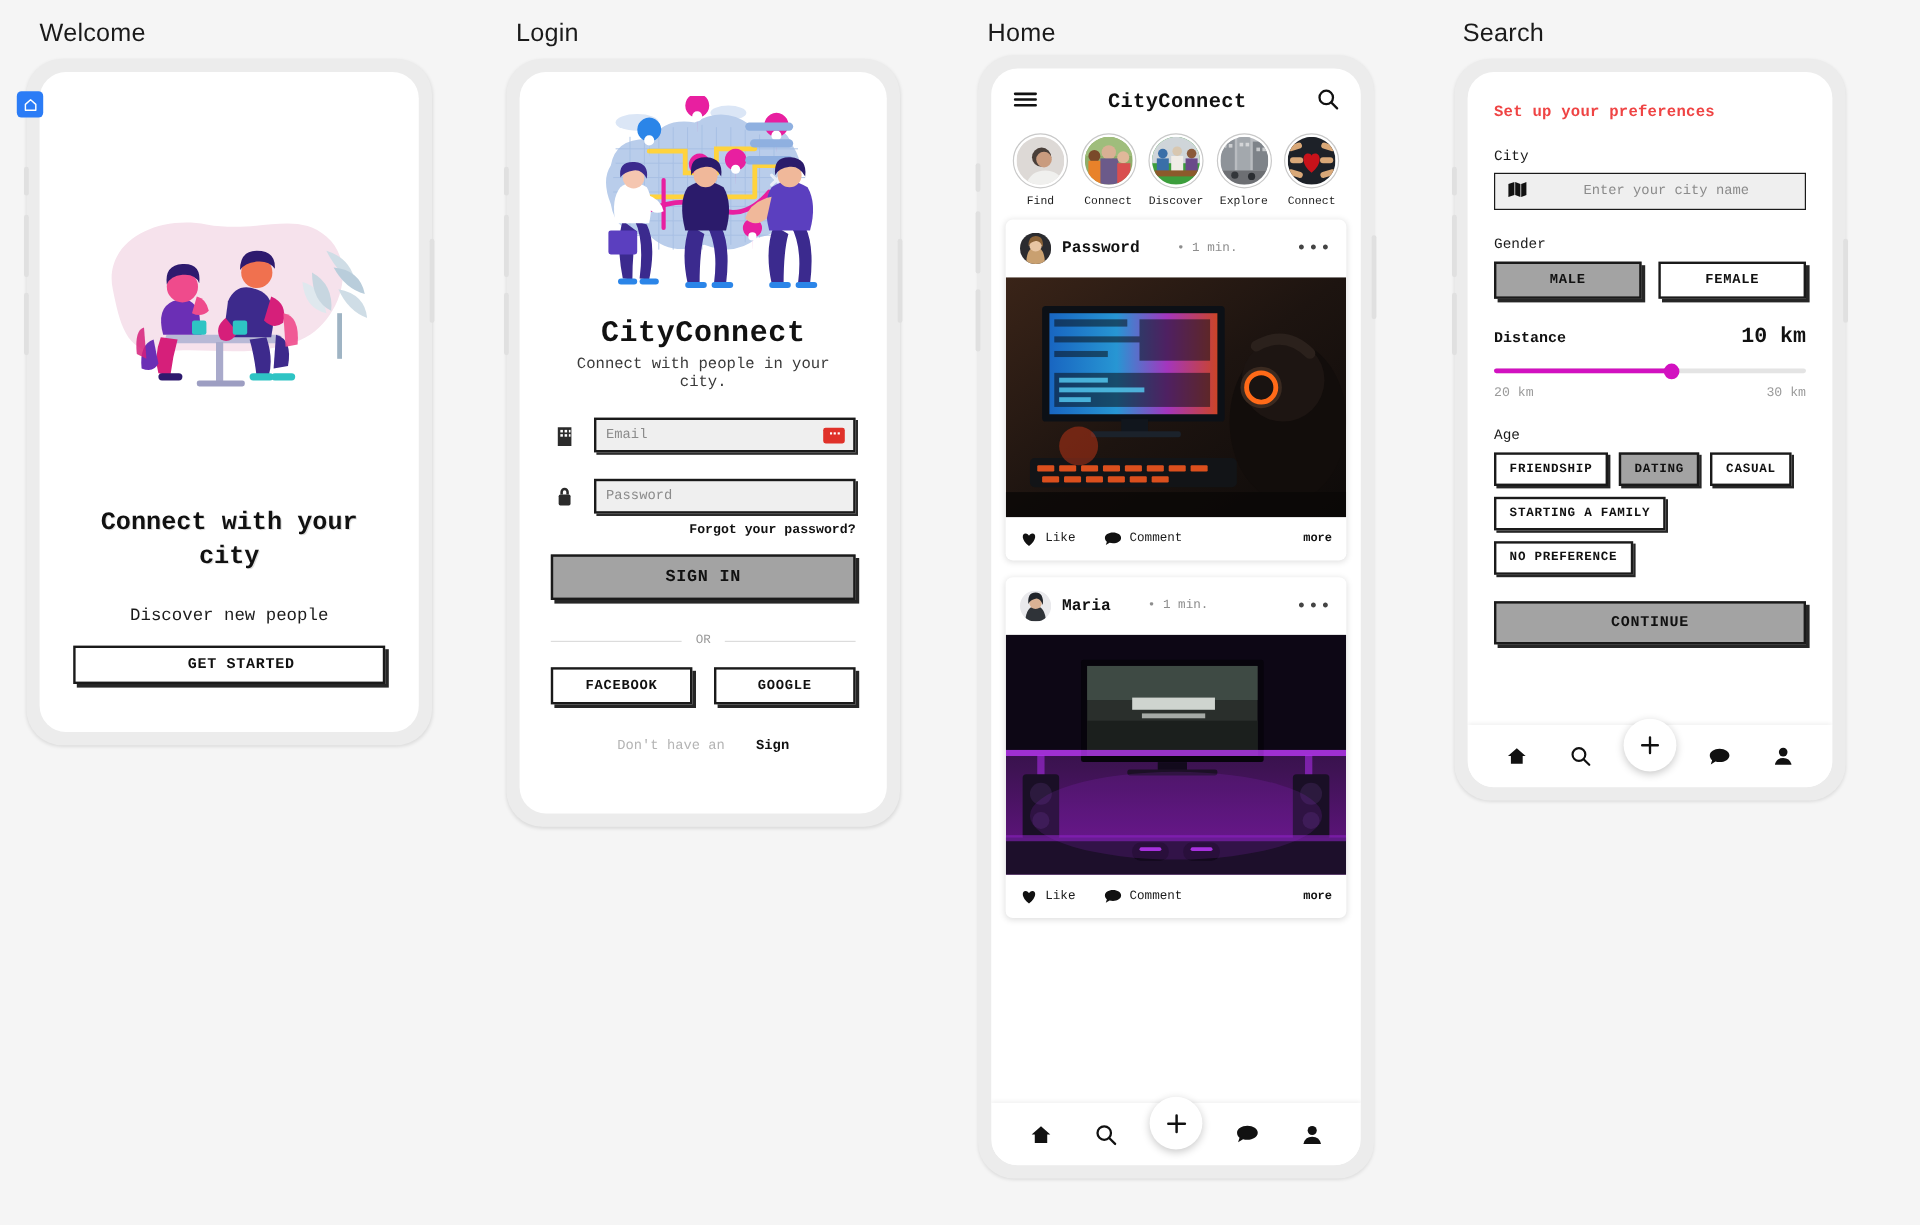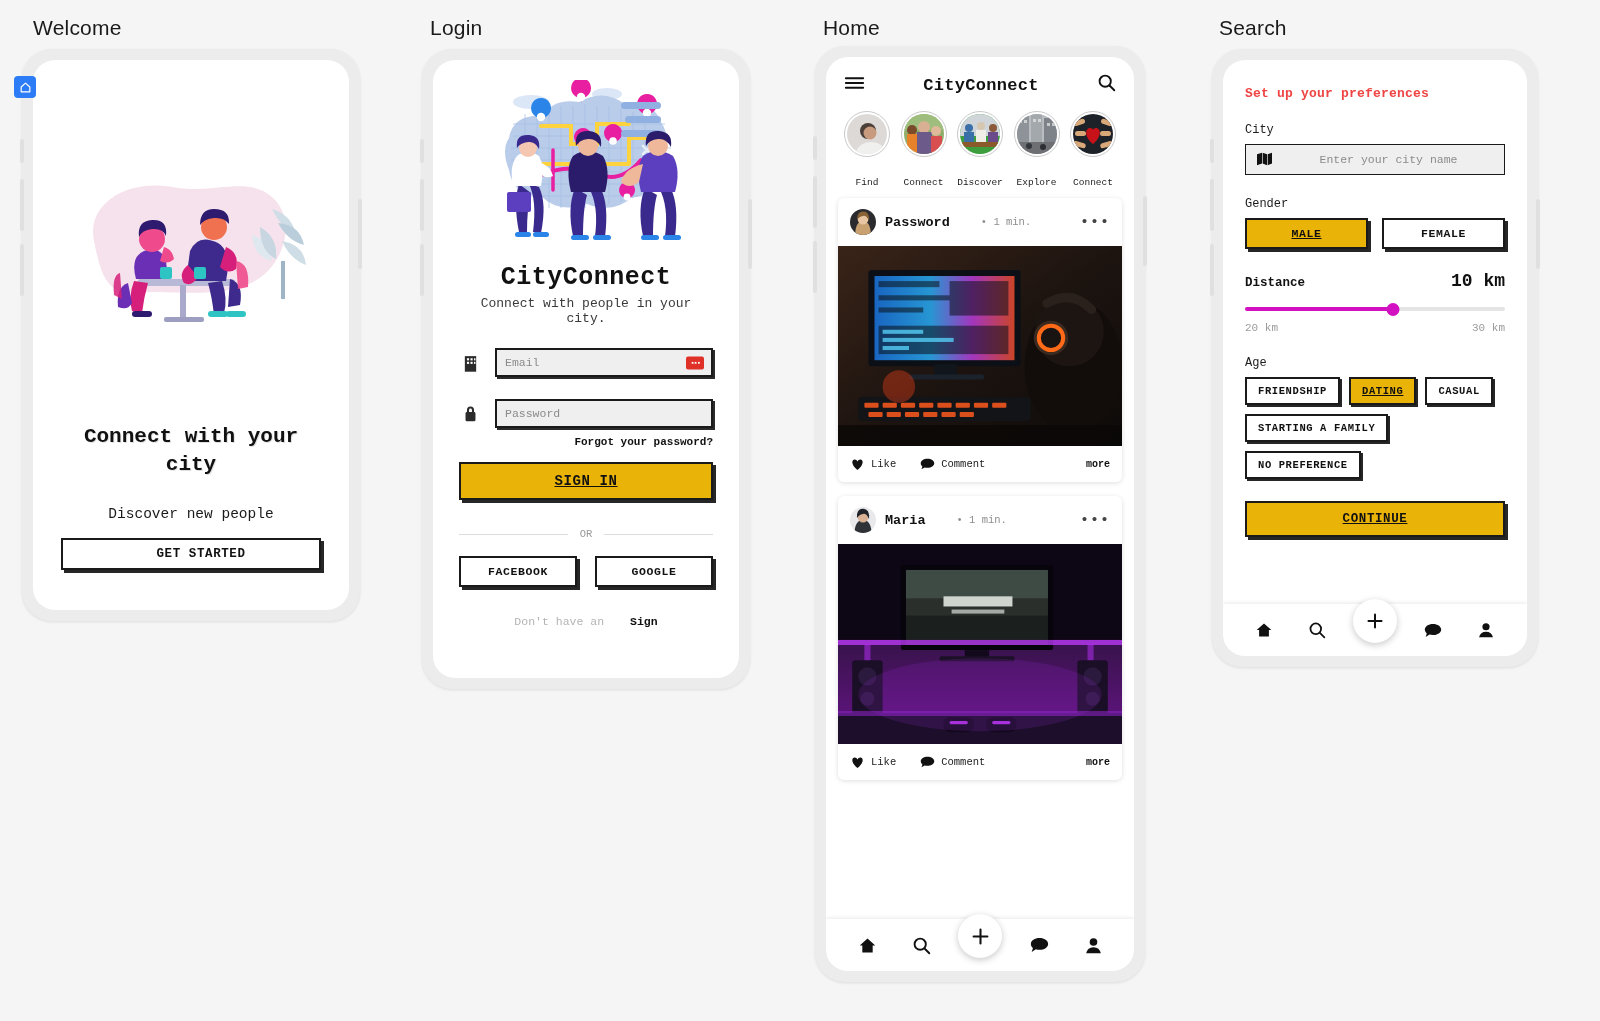--- a/index.html
+++ b/index.html
@@ -58,21 +58,21 @@
     background: #fff;
     box-shadow: 3px 3px 0 #262626;
     font-family: "Liberation Mono", "DejaVu Sans Mono", monospace;
     font-weight: bold;
     color: #111;
     text-align: center;
     cursor: pointer;
     display: flex; align-items: center; justify-content: center;
     letter-spacing: .6px;
   }
-  .flat-btn.magenta { background: #eab308; text-decoration: underline; }
+  .flat-btn.magenta { background: #a3a3a3; }
 
   
   #welcome-phone { left: 22px; top: 49px; width: 338px; height: 572px; }
   .w-body { display: flex; flex-direction: column; height: 100%; padding: 0 22px; }
   .w-illus { flex: 1; display: flex; align-items: center; justify-content: center; padding-top: 30px;}
   .w-h1 {
     font-size: 21px; font-weight: bold; text-align: center;
     line-height: 1.3; color: #111; margin-top: 6px;
     text-shadow: 1px 1px 0 rgba(0,0,0,.12);
   }
@@ -114,21 +114,21 @@
   .h-head { display: flex; align-items: center; padding: 16px 18px 8px; }
   .h-title { flex: 1; text-align: center; font-size: 17px; font-weight: bold; color: #111; letter-spacing: .3px;}
   .stories { display: flex; justify-content: space-between; padding: 6px 14px 10px; }
   .story { width: 54px; display: flex; flex-direction: column; align-items: center; }
   .story .ring {
     width: 46px; height: 46px; border-radius: 50%;
     border: 1.5px solid #c9c9c9; padding: 2px;
     display:flex; align-items:center; justify-content:center;
   }
   .story .thumb { width: 100%; height: 100%; border-radius: 50%; overflow: hidden; }
-  .story .lbl { font-size: 9.5px; color: #1b1b1b; margin-top: 20px; white-space: nowrap; }
+  .story .lbl { font-size: 9.5px; color: #1b1b1b; margin-top: 5px; white-space: nowrap; }
   .feed { padding: 0 12px; }
   .card {
     background: #fff; border-radius: 6px;
     box-shadow: 0 1px 5px rgba(0,0,0,.13);
     margin-bottom: 14px; overflow: hidden;
   }
   .card-head { display: flex; align-items: center; padding: 11px 12px; gap: 9px; }
   .card-head .av { width: 26px; height: 26px; border-radius: 50%; overflow: hidden; flex: none;}
   .card-head .nm { font-size: 13.5px; font-weight: bold; color: #111; }
   .card-head .tm { font-size: 10.5px; color: #8d8d8d; margin-left: 22px; flex:1;}

